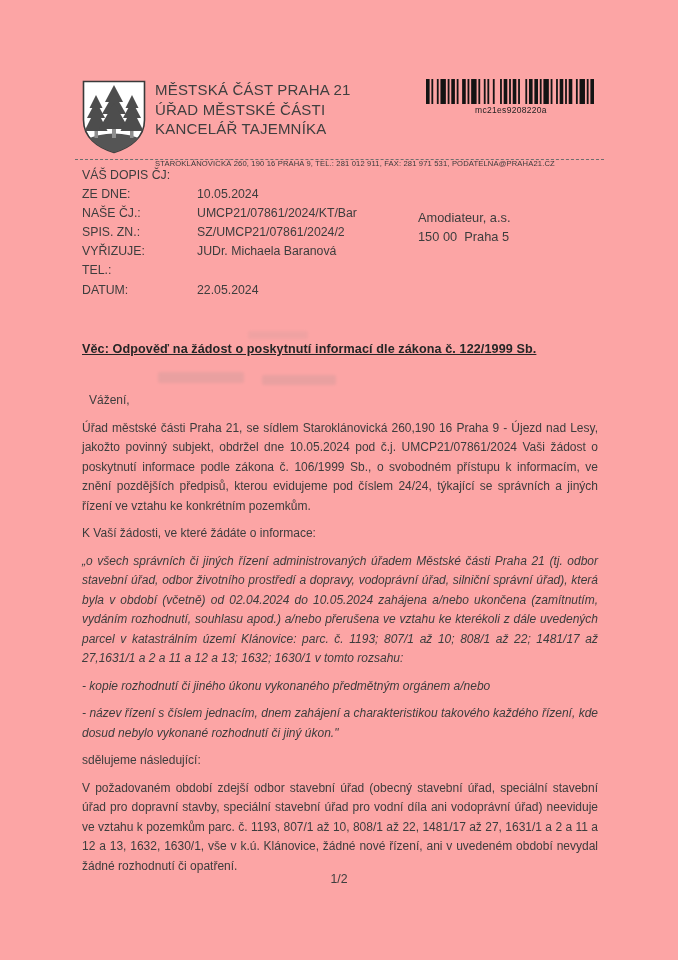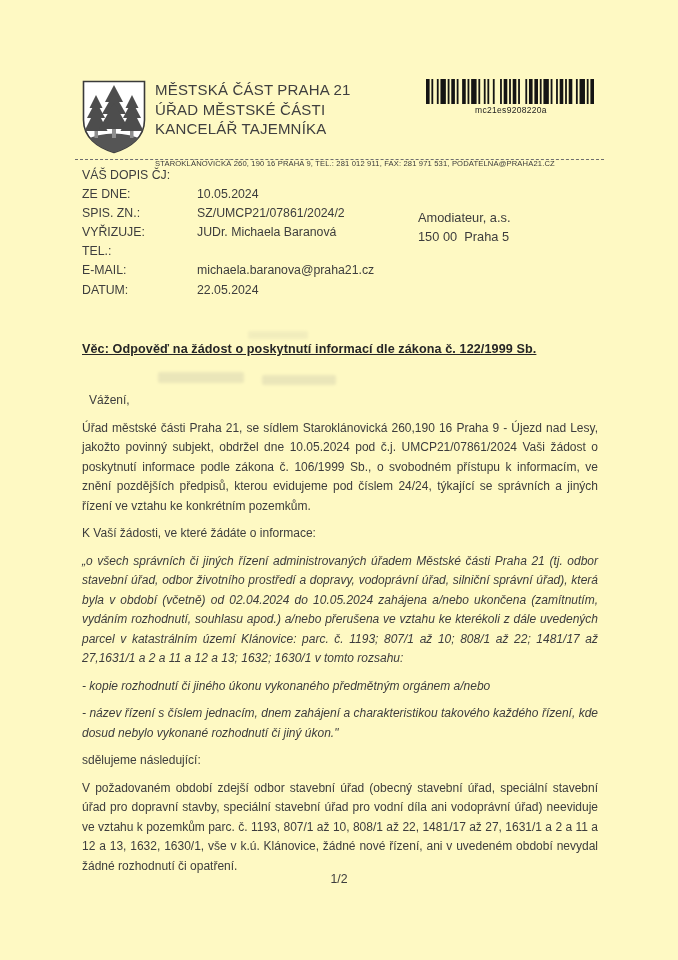--- a/index.html
+++ b/index.html
@@ -1,17 +1,17 @@
 <!DOCTYPE html>
 <html lang="cs"><head>
 <meta charset="utf-8">
 <style>
   html,body{margin:0;padding:0;background:#ffffff;}
   .page{
-    position:relative;width:678px;height:960px;background:#fef9c3;overflow:hidden;
+    position:relative;width:678px;height:960px;background:#fca5a5;overflow:hidden;
     font-family:"Liberation Sans","DejaVu Sans",sans-serif;color:#3d3d3d;
   }
   
   .letterhead{position:absolute;left:82px;top:78px;width:516px;height:78px;}
   .logo-box{position:absolute;left:0;top:2px;width:64px;height:72px;}
   .org-block{position:absolute;left:73px;top:2px;width:270px;}
   .org-line{font-size:15px;line-height:19.5px;color:#3f3f3f;letter-spacing:.2px;white-space:nowrap;}
   .addr-line{font-size:7.6px;line-height:10px;margin-top:20px;color:#3a3a3a;letter-spacing:.15px;white-space:nowrap;}
   .barcode-wrap{position:absolute;left:344px;top:1px;width:170px;text-align:center;}
   .barcode-wrap svg{display:block;width:168px;height:25px;}
@@ -133,34 +133,34 @@
   <div class="meta-fields">
     <div class="field-row">
       <span class="field-label">VÁŠ DOPIS ČJ:</span>
       <span class="field-value"></span>
     </div>
     <div class="field-row">
       <span class="field-label">ZE DNE:</span>
       <span class="field-value">10.05.2024</span>
     </div>
     <div class="field-row">
+      <span class="field-label">NAŠE ČJ.:</span>
+      <span class="field-value">UMCP21/07861/2024/KT/Bar</span>
+    </div>
+    <div class="field-row">
       <span class="field-label">SPIS. ZN.:</span>
       <span class="field-value">SZ/UMCP21/07861/2024/2</span>
     </div>
     <div class="field-row">
       <span class="field-label">VYŘIZUJE:</span>
       <span class="field-value">JUDr. Michaela Baranová</span>
     </div>
     <div class="field-row">
       <span class="field-label">TEL.:</span>
       <span class="field-value"></span>
-    </div>
-    <div class="field-row">
-      <span class="field-label">E-MAIL:</span>
-      <span class="field-value">michaela.baranova@praha21.cz</span>
     </div>
     <div class="field-row">
       <span class="field-label">DATUM:</span>
       <span class="field-value">22.05.2024</span>
     </div>
   </div>
 
   <div class="recipient">
     <div>Amodiateur, a.s.</div>
     <div>150 00  Praha 5</div>

